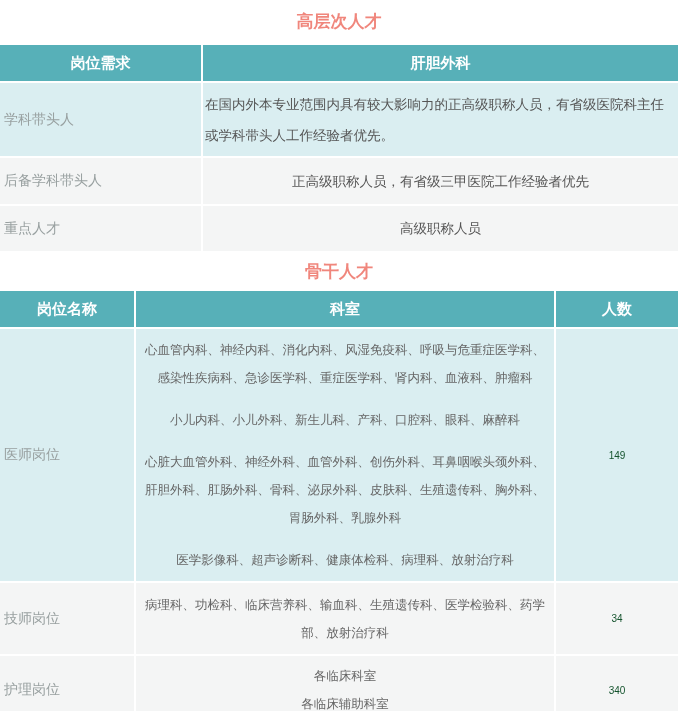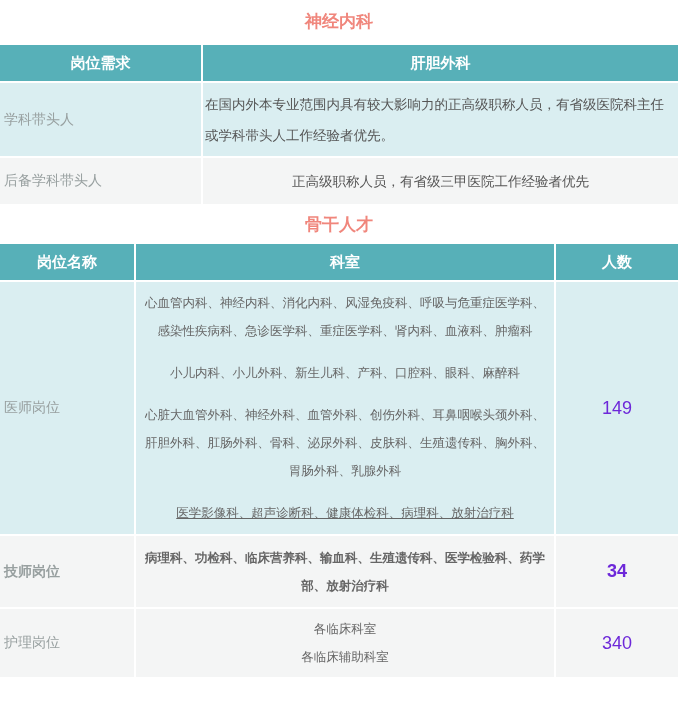--- a/index.html
+++ b/index.html
@@ -35,74 +35,78 @@
     height: 38px; text-align: center; padding: 0 4px; margin-top: 6px;
   }
 
   .row-cyan td { background: #daeef1; }
   .row-gray td { background: #f4f5f5; }
 
   .label-cell {
     color: #98a0a0; font-size: 14px; text-align: left; padding: 0 4px;
   }
   .count-cell {
-    color: #6d28d9; font-size: 18px; text-align: center; padding: 0 4px;
+    color: #14532d; font-size: 10px; text-align: center; padding: 0 4px;
   }
 
   .tbl1 .desc-cell {
     color: #555555; font-size: 13.5px; line-height: 31px; padding: 4px 2px;
   }
   .desc-left { text-align: left; }
   .desc-center { text-align: center; }
 
   .tbl1 .r1 td { height: 75px; }
   .tbl1 .r2 td { height: 48px; }
   .tbl1 .r3 td { height: 47px; }
 
   .t1c1 { width: 203px; } .t1c2 { width: 475px; }
   .t2c1 { width: 136px; } .t2c2 { width: 420px; } .t2c3 { width: 122px; }
 
   .tbl2 .r1 td { height: 254px; }
-  .tbl2 .r2 td { height: 73px; font-weight: bold; }
+  .tbl2 .r2 td { height: 73px; }
   .tbl2 .r3 td { height: 64px; }
 
   .dept-cell {
     color: #666666; font-size: 12.5px; line-height: 28px;
     text-align: center; padding: 6px 8px;
   }
   .dept-p { margin: 0 0 14px; }
-  .dept-p:last-child { margin: 0; text-decoration: underline; }
+  .dept-p:last-child { margin: 0; }
   .dept-line { margin: 0; }
 </style>
 </head>
 <body>
 
 <div class="page">
 
-  <h2 class="section-title title-1">神经内科</h2>
+  <h2 class="section-title title-1">高层次人才</h2>
 
   <table class="tbl tbl1">
     <colgroup>
         <col class="t1c1">
         <col class="t1c2">
       </colgroup>
     <thead>
       <tr>
         <th>岗位需求</th>
         <th>肝胆外科</th>
       </tr>
     </thead>
     <tbody>
       <tr class="row-cyan r1">
         <td class="label-cell">学科带头人</td>
         <td class="desc-cell desc-left">在国内外本专业范围内具有较大影响力的正高级职称人员，有省级医院科主任或学科带头人工作经验者优先。</td>
       </tr>
       <tr class="row-gray r2">
         <td class="label-cell">后备学科带头人</td>
         <td class="desc-cell desc-center">正高级职称人员，有省级三甲医院工作经验者优先</td>
+      </tr>
+      <tr class="row-gray r3">
+        <td class="label-cell">重点人才</td>
+        <td class="desc-cell desc-center">高级职称人员</td>
       </tr>
     </tbody>
   </table>
 
   <h2 class="section-title title-2">骨干人才</h2>
 
   <table class="tbl tbl2">
     <colgroup>
         <col class="t2c1">
         <col class="t2c2">

